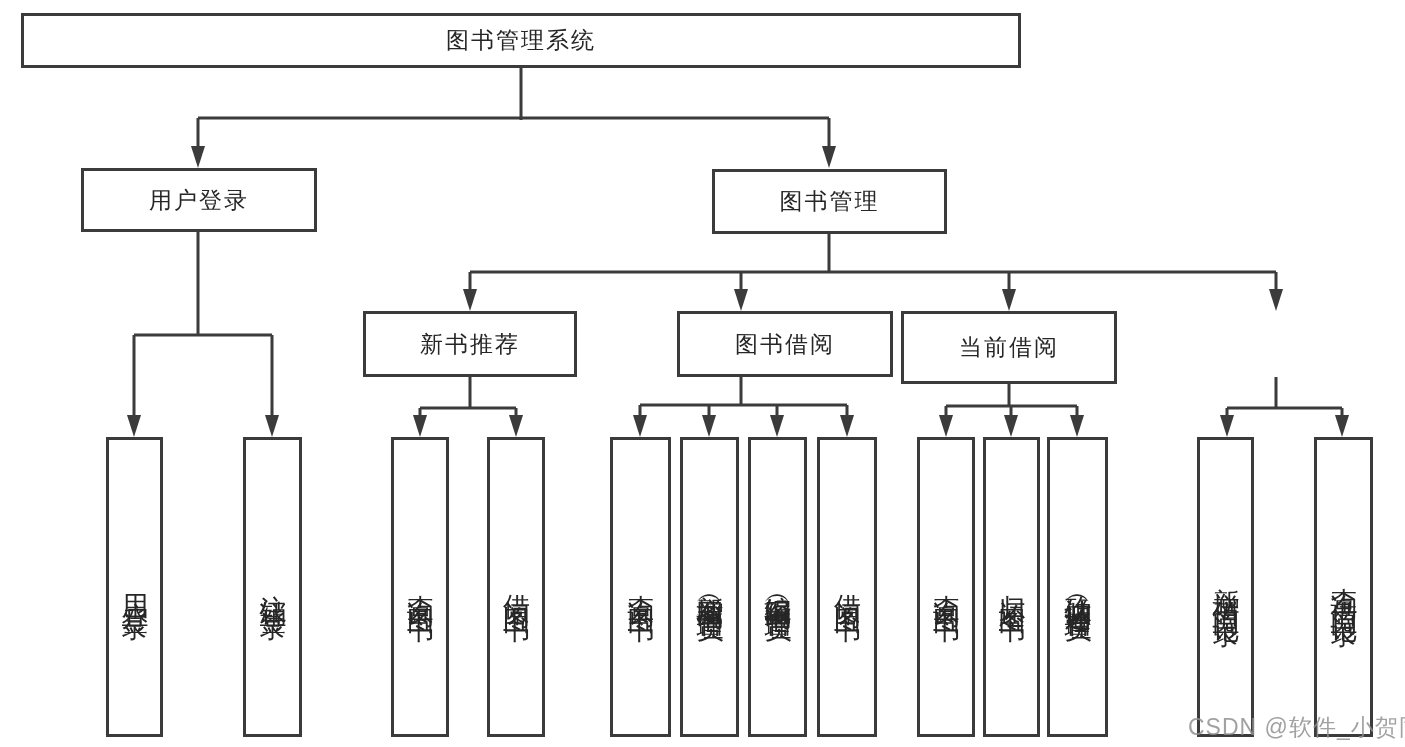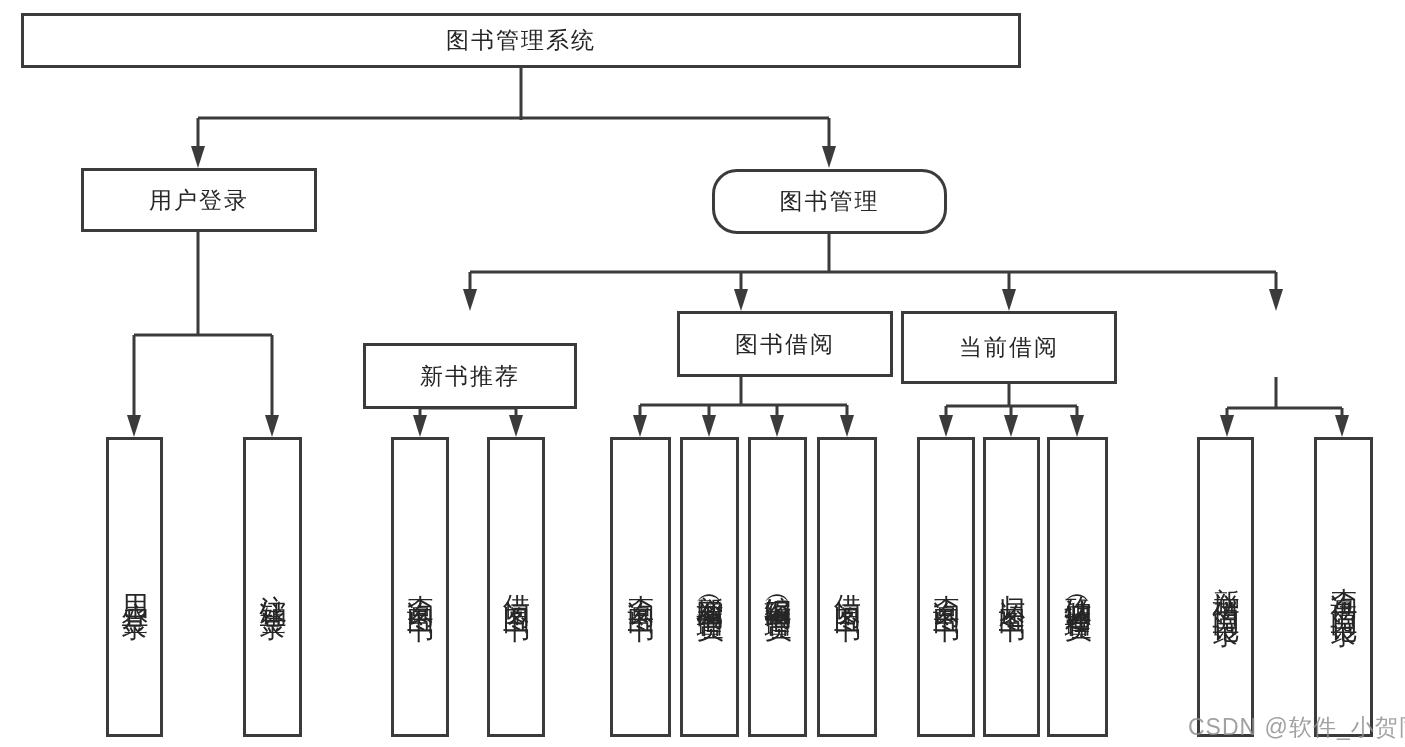--- a/index.html
+++ b/index.html
@@ -117,23 +117,23 @@
     <path class="arrow" d="M939 415 L953 415 L946 437 Z"></path>
     <path class="arrow" d="M1004 415 L1018 415 L1011 437 Z"></path>
     <path class="arrow" d="M1070 415 L1084 415 L1077 437 Z"></path>
     <path class="arrow" d="M1220 415 L1234 415 L1227 437 Z"></path>
     <path class="arrow" d="M1335 415 L1349 415 L1342 437 Z"></path>
   </svg>
 
   <div class="hbox" style="left:21px; top:13px; width:1000px; height:55px;">图书管理系统</div>
 
   <div class="hbox" style="left:81px; top:168px; width:236px; height:64px;">用户登录</div>
-  <div class="hbox" style="left:712px; top:169px; width:235px; height:65px;border-radius:25px;">图书管理</div>
+  <div class="hbox" style="left:712px; top:169px; width:235px; height:65px;">图书管理</div>
 
-  <div class="hbox" style="left:363px; top:311px; width:214px; height:66px;margin-top:32px;">新书推荐</div>
+  <div class="hbox" style="left:363px; top:311px; width:214px; height:66px;">新书推荐</div>
   <div class="hbox" style="left:633px; top:311px; width:216px; height:66px;margin-left:44px;">图书借阅</div>
   <div class="hbox" style="left:901px; top:311px; width:216px; height:73px;">当前借阅</div>
 
   <div class="vbox" style="left:106px; width:57px;">用户登录</div>
   <div class="vbox" style="left:243px; width:59px;">注销登录</div>
 
   <div class="vbox" style="left:391px; width:58px;">查询图书</div>
   <div class="vbox" style="left:487px; width:58px;">借阅图书</div>
 
   <div class="vbox" style="left:610px; width:61px;">查询图书</div>

